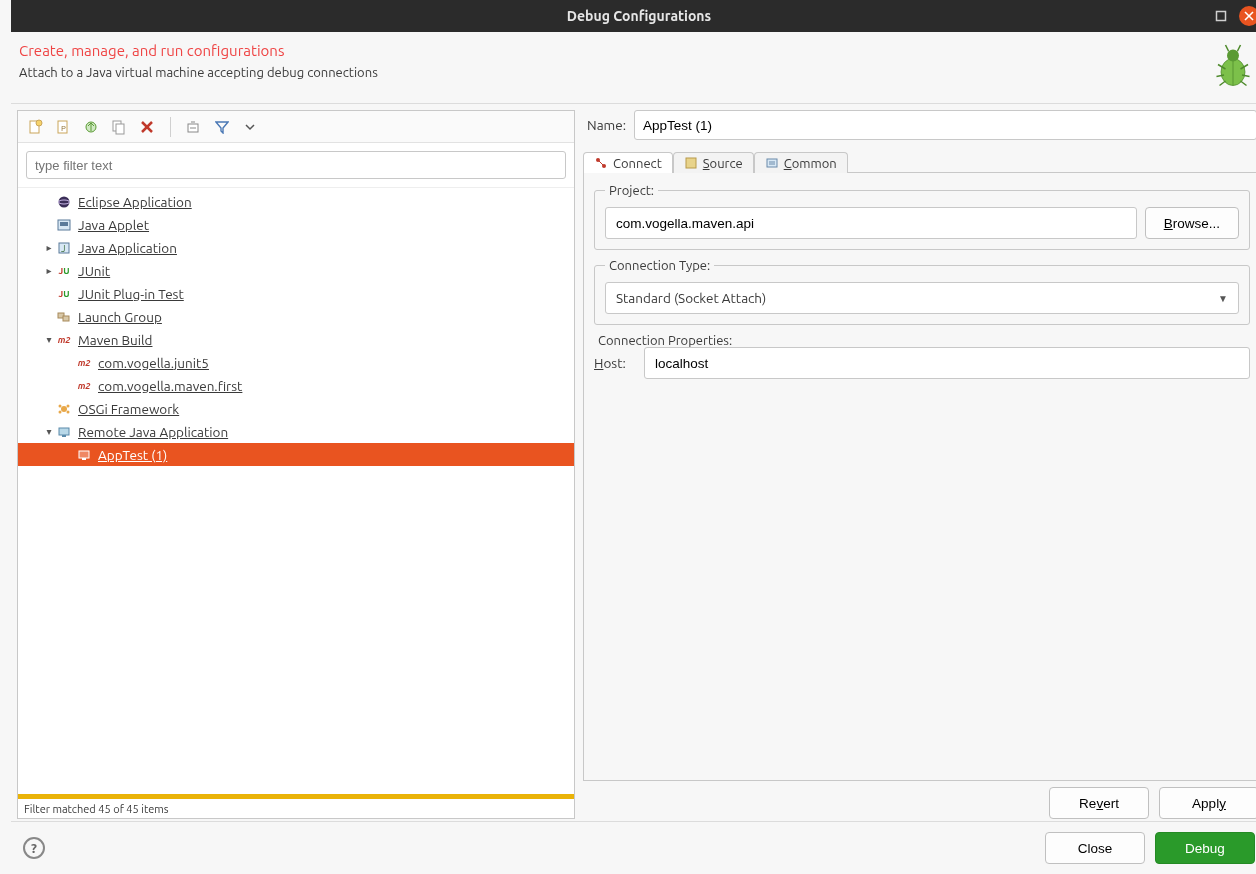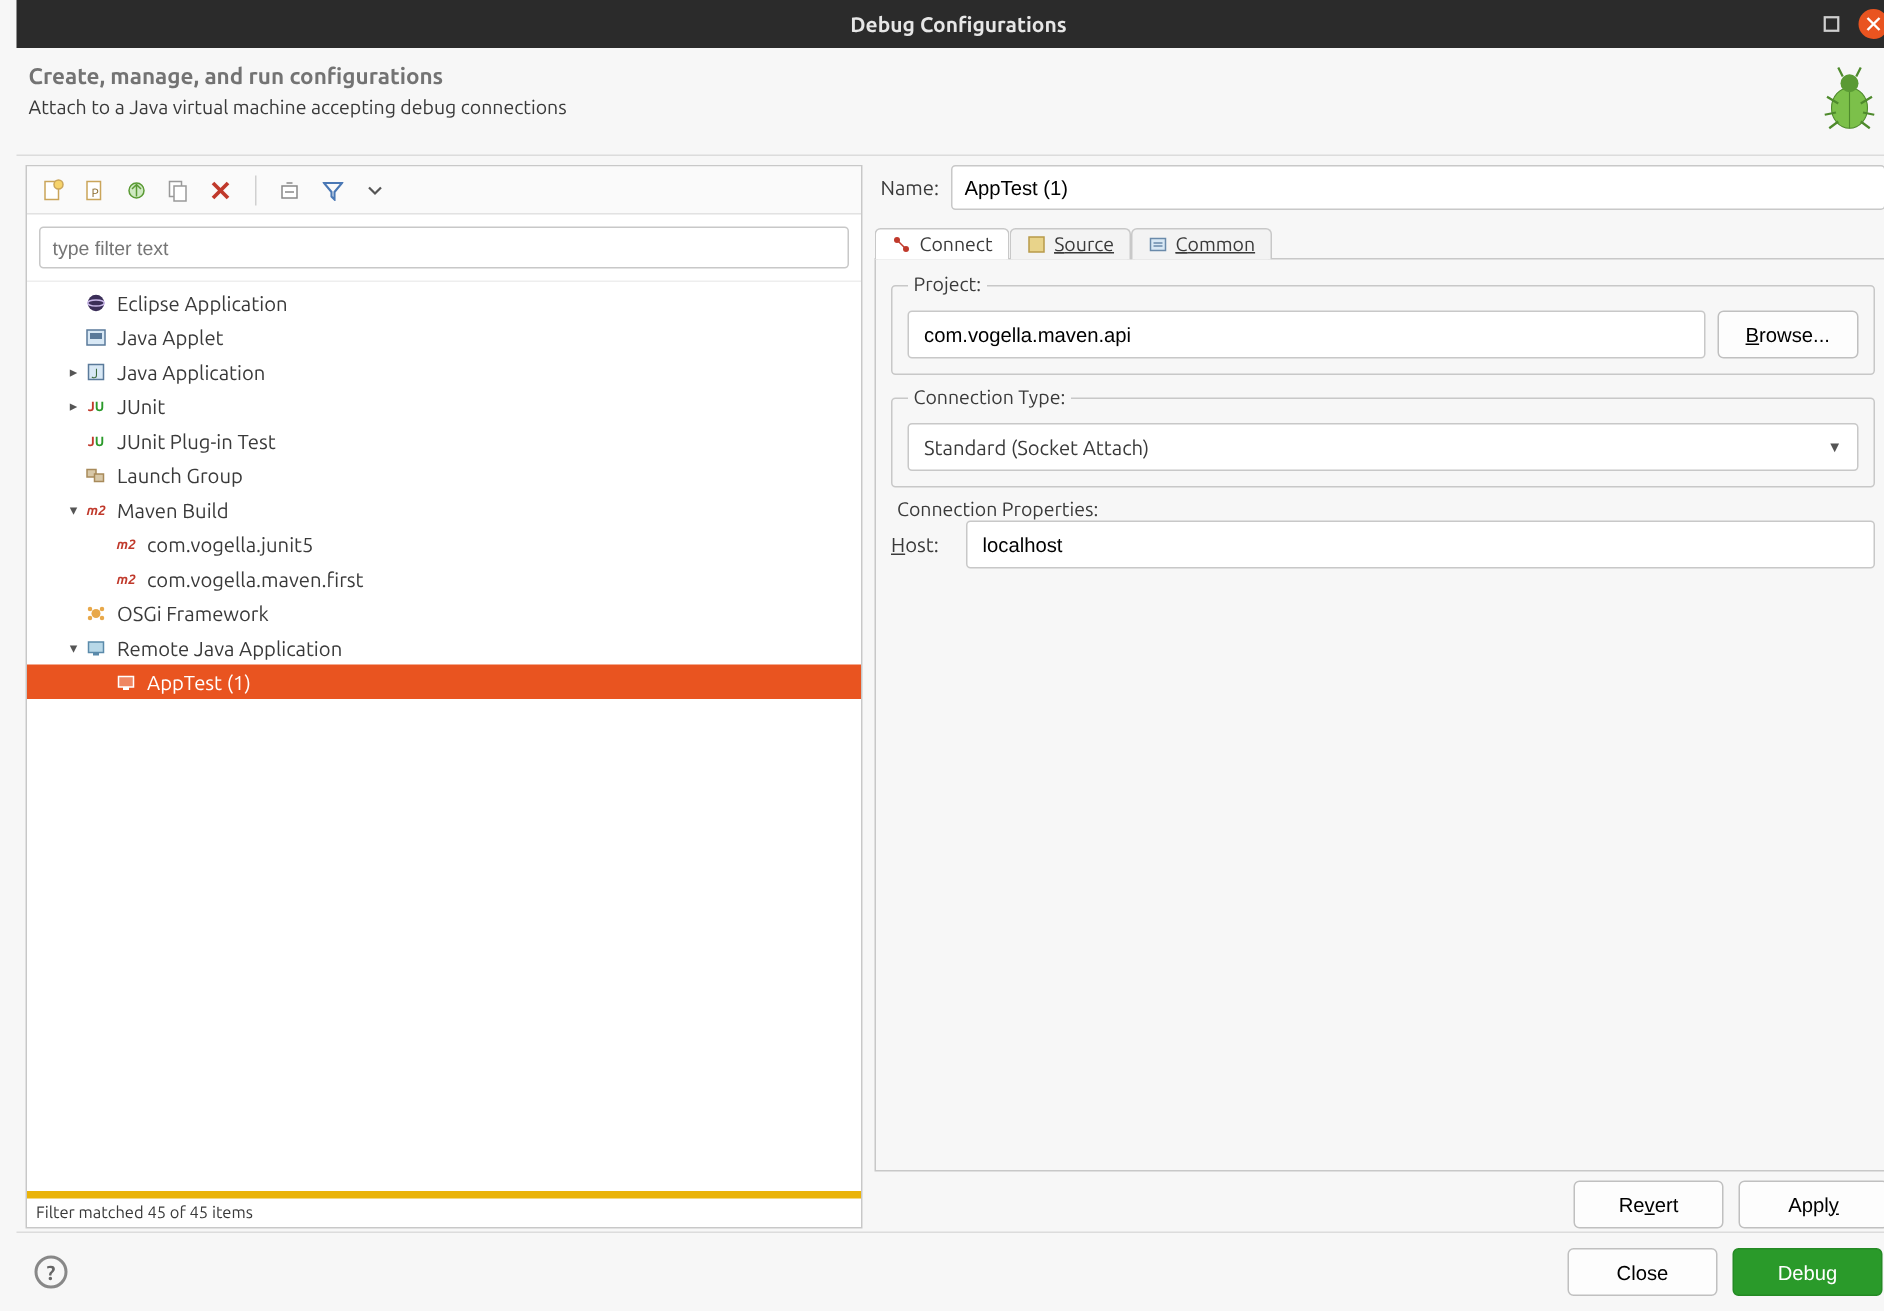--- a/index.html
+++ b/index.html
@@ -4,46 +4,46 @@
 <style>
   * { box-sizing: border-box; }
   html, body { margin: 0; padding: 0; height: 100%; font-family: "Ubuntu", "Segoe UI", sans-serif; font-size: 13.5px; color: #3a3a3a; background: #f7f7f7; }
   .window { width: 1256px; height: 874px; display: flex; flex-direction: column; background: #f7f7f7; margin-left: 11px; }
   .titlebar { height: 32px; background: #2b2b2b; color: #e6e6e6; display: flex; align-items: center; justify-content: center; position: relative; font-weight: 600; font-size: 14px; }
   .titlebar .controls { position: absolute; right: 8px; display: flex; gap: 8px; align-items: center; }
   .win-btn { width: 20px; height: 20px; display: flex; align-items: center; justify-content: center; border-radius: 50%; }
   .win-close { background: #e95420; color: #fff; }
   .win-max { color: #cfcfcf; }
   .header { padding: 10px 10px 10px 8px; border-bottom: 1px solid #dcdcdc; display: flex; justify-content: space-between; align-items: flex-start; }
-  .header h1 { margin: 0 0 6px 0; font-size: 15px; font-weight: 700; color: #737373; }
+  .header h1 { margin: 0 0 6px 0; font-size: 15px; font-weight: 400; color: #ef4444; }
   .subtitle { font-size: 13px; color: #3a3a3a; }
   .bug { width: 48px; height: 48px; }
   .body { flex: 1; display: flex; gap: 4px; padding: 6px 6px 2px 6px; min-height: 0; }
   .left { width: 558px; display: flex; flex-direction: column; border: 1px solid #c8c8c8; background: #fff; }
   .right { flex: 1; display: flex; flex-direction: column; padding-left: 4px; }
   .toolbar { height: 32px; border-bottom: 1px solid #e2e2e2; display: flex; align-items: center; padding: 0 8px; gap: 12px; background: #fafafa; }
   .tb-group { display: flex; gap: 10px; align-items: center; }
   .tb-sep { width: 1px; height: 20px; background: #d0d0d0; margin: 0 2px; }
   .icon-btn { width: 18px; height: 18px; display: flex; align-items: center; justify-content: center; cursor: pointer; }
   .filter-row { padding: 8px; border-bottom: 1px solid #eee; }
   .filter-input { width: 100%; height: 28px; border: 1px solid #c8c8c8; border-radius: 3px; padding: 0 8px; font-size: 13px; color: #555; }
   .tree { flex: 1; overflow: auto; padding: 2px 0; }
   .tree-row { display: flex; align-items: center; height: 23px; padding-left: 8px; cursor: default; white-space: nowrap; }
   .tree-row .twisty { width: 14px; color: #555; font-size: 10px; text-align: center; }
   .tree-row .ticon { width: 16px; height: 16px; margin-right: 6px; display: inline-flex; align-items: center; justify-content: center; font-size: 10px; }
   .tree-row.selected { background: #e95420; color: #fff; }
-  .tree-row .label { font-size: 13.5px; }
+  .tree-row .label { font-size: 13.5px; text-decoration: underline; }
   .indent-1 { padding-left: 24px; }
   .indent-2 { padding-left: 44px; }
   .status { height: 24px; padding: 4px 6px; font-size: 11px; color: #3a3a3a; border-top: 5px solid #eab308; background: #fff; }
   .name-row { display: flex; align-items: center; gap: 8px; margin-bottom: 6px; padding: 0 4px; }
   .name-row input { flex: 1; height: 30px; border: 1px solid #c8c8c8; border-radius: 3px; padding: 0 8px; background: #fff; font-size: 13.5px; }
   .tabs { display: flex; align-items: flex-end; height: 26px; padding-left: 0; }
   .tab { border: 1px solid #c8c8c8; border-bottom: none; padding: 3px 10px; background: #fff; border-top-left-radius: 4px; border-top-right-radius: 4px; margin-right: 0px; display: flex; align-items: center; gap: 5px; font-size: 13px; position: relative; top: 1px; }
-  .tab.inactive { background: #f3f3f3; text-decoration: underline; }
+  .tab.inactive { background: #f3f3f3; }
   .tab .tab-ic { width: 14px; height: 14px; }
   .panel { flex: 1; border: 1px solid #c8c8c8; padding: 10px 10px 6px 10px; display: flex; flex-direction: column; gap: 8px; background: #f7f7f7; min-height: 0; }
   fieldset.group { border: 1px solid #c8c8c8; border-radius: 3px; padding: 10px; margin: 0; }
   fieldset.group legend { padding: 0 4px; font-size: 13px; color: #3a3a3a; }
   .row { display: flex; align-items: center; gap: 8px; }
   .txt { flex: 1; height: 32px; border: 1px solid #c8c8c8; border-radius: 3px; padding: 0 10px; background: #fff; font-size: 13.5px; }
   .btn { height: 32px; padding: 0 18px; border: 1px solid #c0c0c0; border-radius: 4px; background: #fdfdfd; font-size: 13.5px; cursor: pointer; }
   .props-row { display: flex; align-items: center; gap: 10px; margin-bottom: 8px; }
   .props-row label { width: 40px; }
   .chk-row { display: flex; align-items: center; gap: 6px; margin-top: 6px; }

